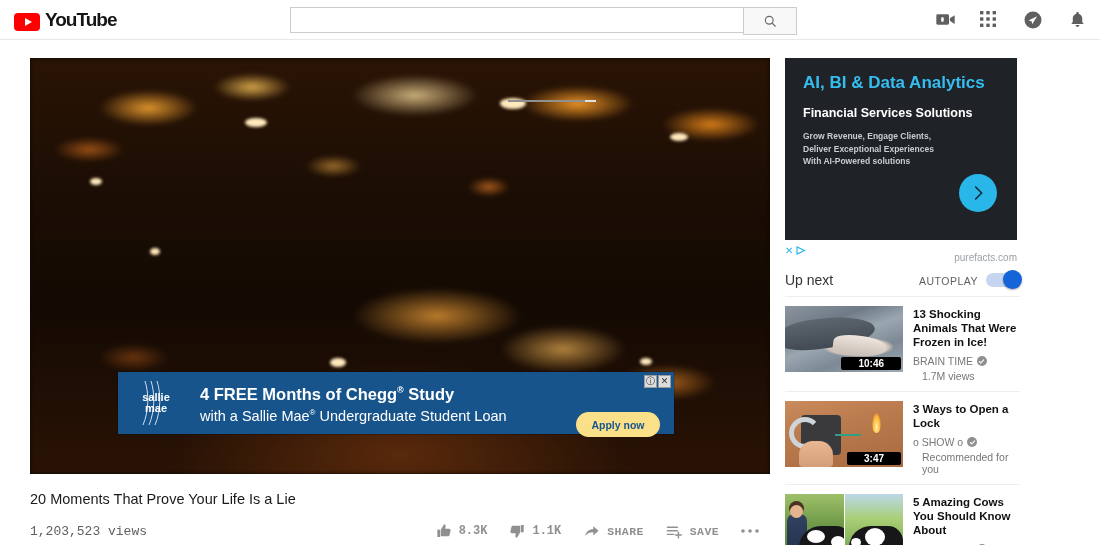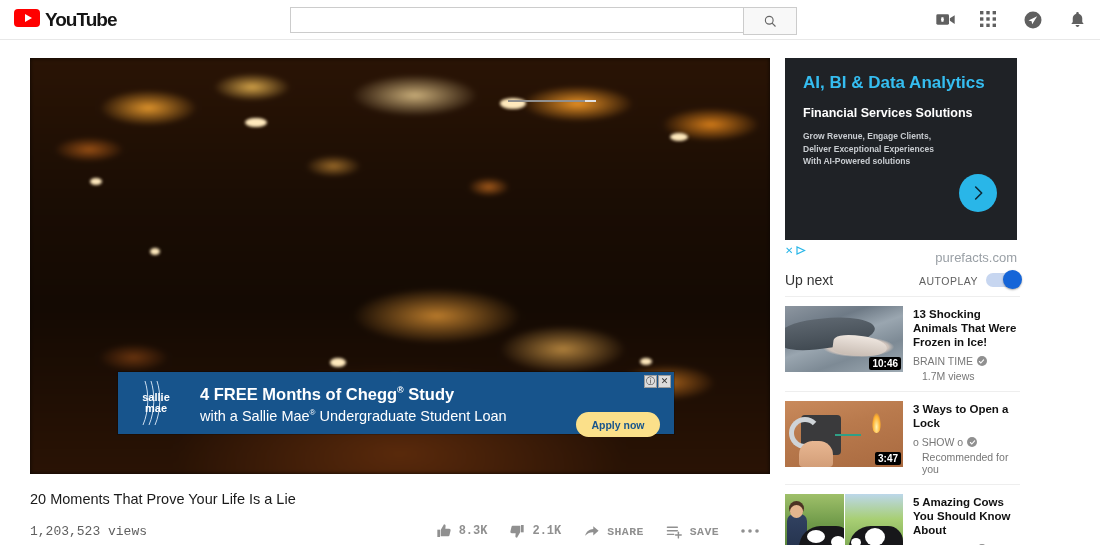--- a/index.html
+++ b/index.html
@@ -7,21 +7,21 @@
     width:1100px;height:545px;overflow:hidden;background:#fff;
     font-family:"Liberation Sans", sans-serif;
     -webkit-font-smoothing:antialiased;
   }
   
   #masthead{
     position:absolute;top:0;left:0;width:1100px;height:39px;
     background:#fff;border-bottom:1px solid #e8e8e8;
     display:flex;align-items:center;
   }
-  .logo-wrap{display:flex;align-items:flex-start;margin-left:14px;gap:5px;}
+  .logo-wrap{display:flex;align-items:flex-end;margin-left:14px;gap:5px;}
   .yt-play{
     width:26px;height:18px;background:#ff0000;border-radius:4px;
     display:flex;align-items:center;justify-content:center;
   }
   .yt-play .tri{
     width:0;height:0;border-left:7px solid #fff;
     border-top:4px solid transparent;border-bottom:4px solid transparent;
     margin-left:2px;
   }
   .yt-word{font-size:19px;font-weight:bold;color:#151515;letter-spacing:-1px;}
@@ -130,21 +130,21 @@
   .ad-body{color:#c8ccd0;font-size:8.5px;line-height:12.5px;margin-top:10px;font-weight:bold;width:148px;}
   #ad-arrow{
     position:absolute;right:20px;bottom:28px;width:38px;height:38px;border-radius:50%;
     background:#29b6e8;display:flex;align-items:center;justify-content:center;cursor:pointer;
   }
   #ad-attrib{
     width:232px;height:16px;display:flex;align-items:center;justify-content:space-between;
     margin-top:2px;
   }
   .adchoices{display:flex;align-items:center;gap:3px;}
-  .ad-domain{font-size:13px;color:#9aa0a6;margin-top:14px;}
+  .ad-domain{font-size:10px;color:#9aa0a6;margin-top:14px;}
   #upnext-row{
     display:flex;align-items:center;justify-content:space-between;
     margin-top:14px;padding-bottom:8px;
   }
   #upnext-label{font-size:14px;color:#333;}
   .autoplay-wrap{display:flex;align-items:flex-end;gap:8px;}
   #autoplay-label{font-size:10.5px;color:#606060;letter-spacing:.5px;}
   #autoplay-toggle{
     width:34px;height:14px;border-radius:7px;background:#c7d6f0;position:relative;cursor:pointer;
   }
@@ -154,21 +154,21 @@
   }
   .rel-item{
     display:flex;gap:10px;padding:9px 0;border-top:1px solid #eee;cursor:pointer;
   }
   .rel-item:first-of-type{border-top:1px solid #e6e6e6;}
   .thumb{
     width:118px;height:66px;position:relative;overflow:hidden;flex:none;background:#555;
   }
   .dur{
     position:absolute;right:2px;bottom:2px;background:#000;color:#fff;
-    font-size:10px;font-weight:bold;padding:1px 3px;border-radius:2px;line-height:11px;
+    font-size:10px;font-weight:bold;padding:1px 17px;border-radius:2px;line-height:11px;
   }
   .rel-text{padding-top:1px;overflow:hidden;}
   .rel-title{font-size:11.5px;font-weight:bold;color:#111;line-height:14px;}
   .rel-chan{font-size:10.5px;color:#777;margin-top:6px;display:flex;align-items:center;gap:4px;}
   .rel-views{font-size:10.5px;color:#777;margin-top:3px;margin-left:9px;}
   .verified{
     width:10px;height:10px;border-radius:50%;background:#909090;
     display:inline-flex;align-items:center;justify-content:center;flex:none;
   }
   
@@ -349,21 +349,21 @@
           <path d="M2 10h4v11H2z" fill="#909090"></path>
           <path d="M7 10.5 12 2c1.6 0 2.6 1.1 2.4 2.6L14 8.6h5.8c1.4 0 2.4 1.3 2.1 2.6l-1.7 7.2c-.2 1-1.1 1.6-2.1 1.6H7z" fill="#909090"></path>
         </svg>
         <span class="cnt">8.3K</span>
       </div>
       <div class="action">
         <svg width="16" height="16" viewBox="0 0 24 24">
           <path d="M18 3h4v11h-4z" fill="#909090"></path>
           <path d="M17 13.5 12 22c-1.6 0-2.6-1.1-2.4-2.6l.4-4h-5.8c-1.4 0-2.4-1.3-2.1-2.6l1.7-7.2C4 4.6 4.9 4 5.9 4H17z" fill="#909090"></path>
         </svg>
-        <span class="cnt">2.1K</span>
+        <span class="cnt">1.1K</span>
       </div>
       <div class="action">
         <svg width="17" height="17" viewBox="0 0 24 24">
           <path d="M3 18c2-6.5 6.4-9.2 11.5-9.4V4.5L22 11l-7.5 6.5V13c-4.6-.1-8 1.2-11.5 5z" fill="#909090"></path>
         </svg>
         <span>SHARE</span>
       </div>
       <div class="action">
         <svg width="17" height="17" viewBox="0 0 24 24">
           <g stroke="#909090" stroke-width="2" stroke-linecap="round">

